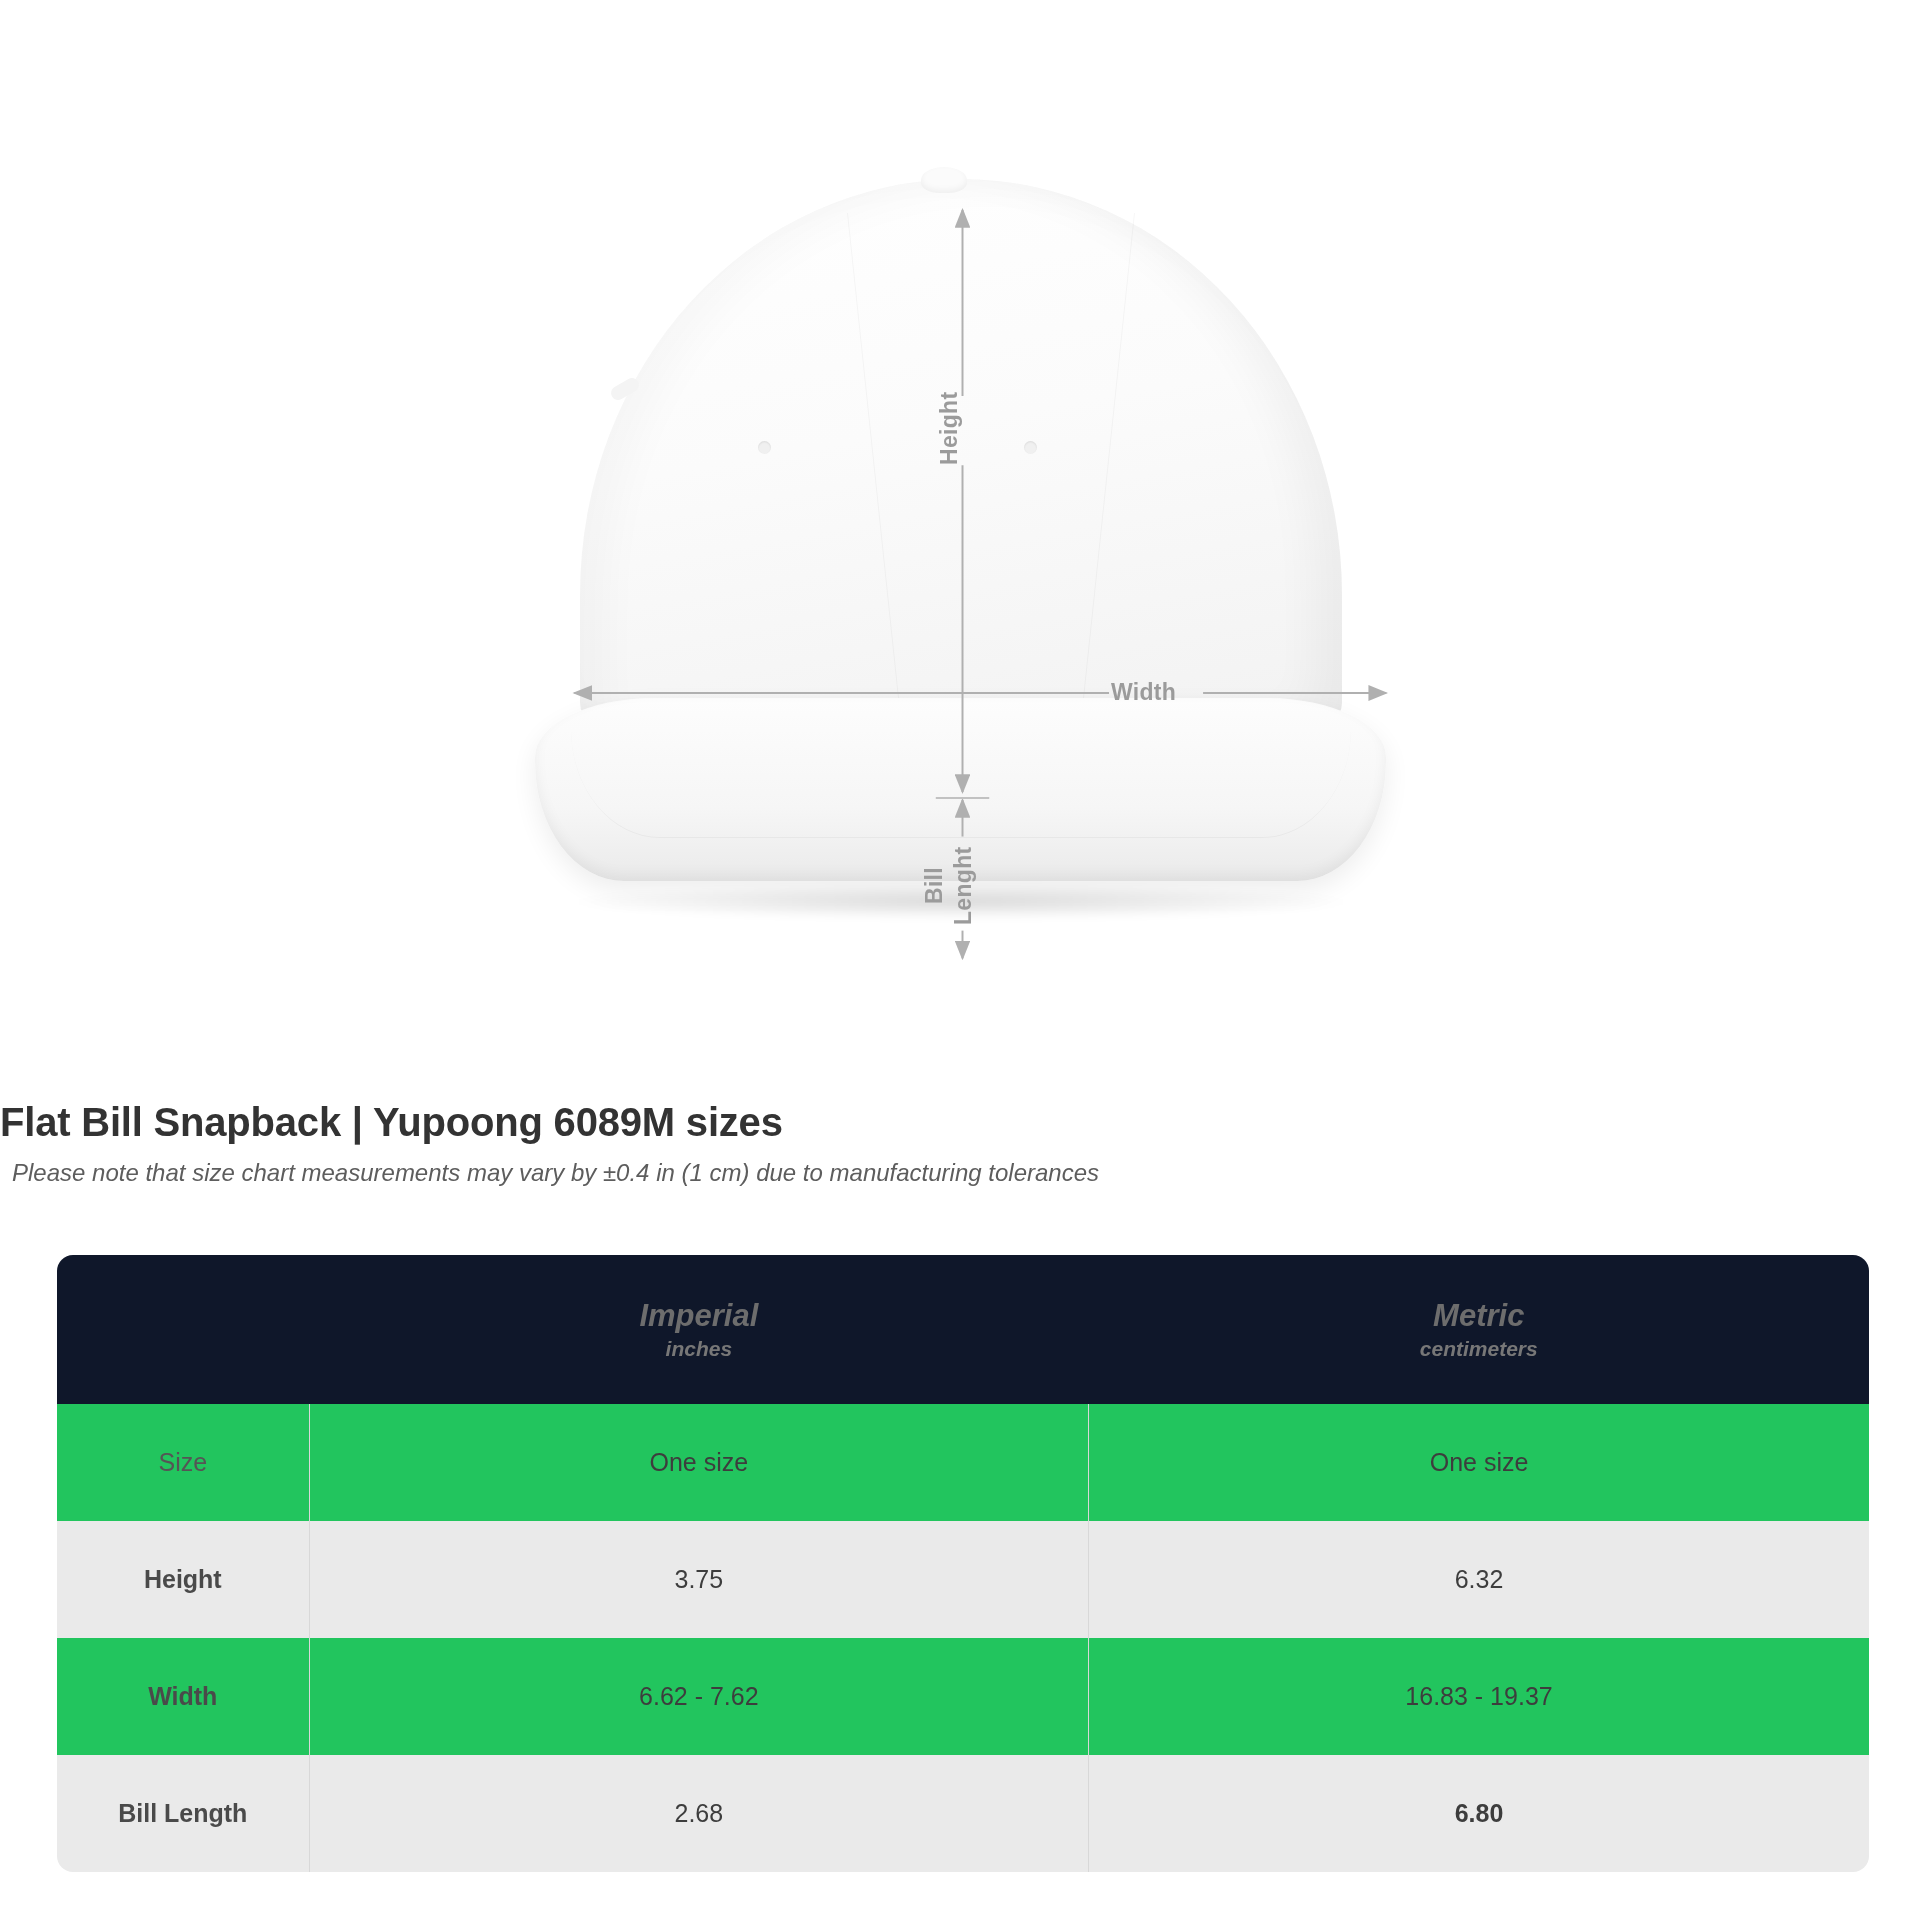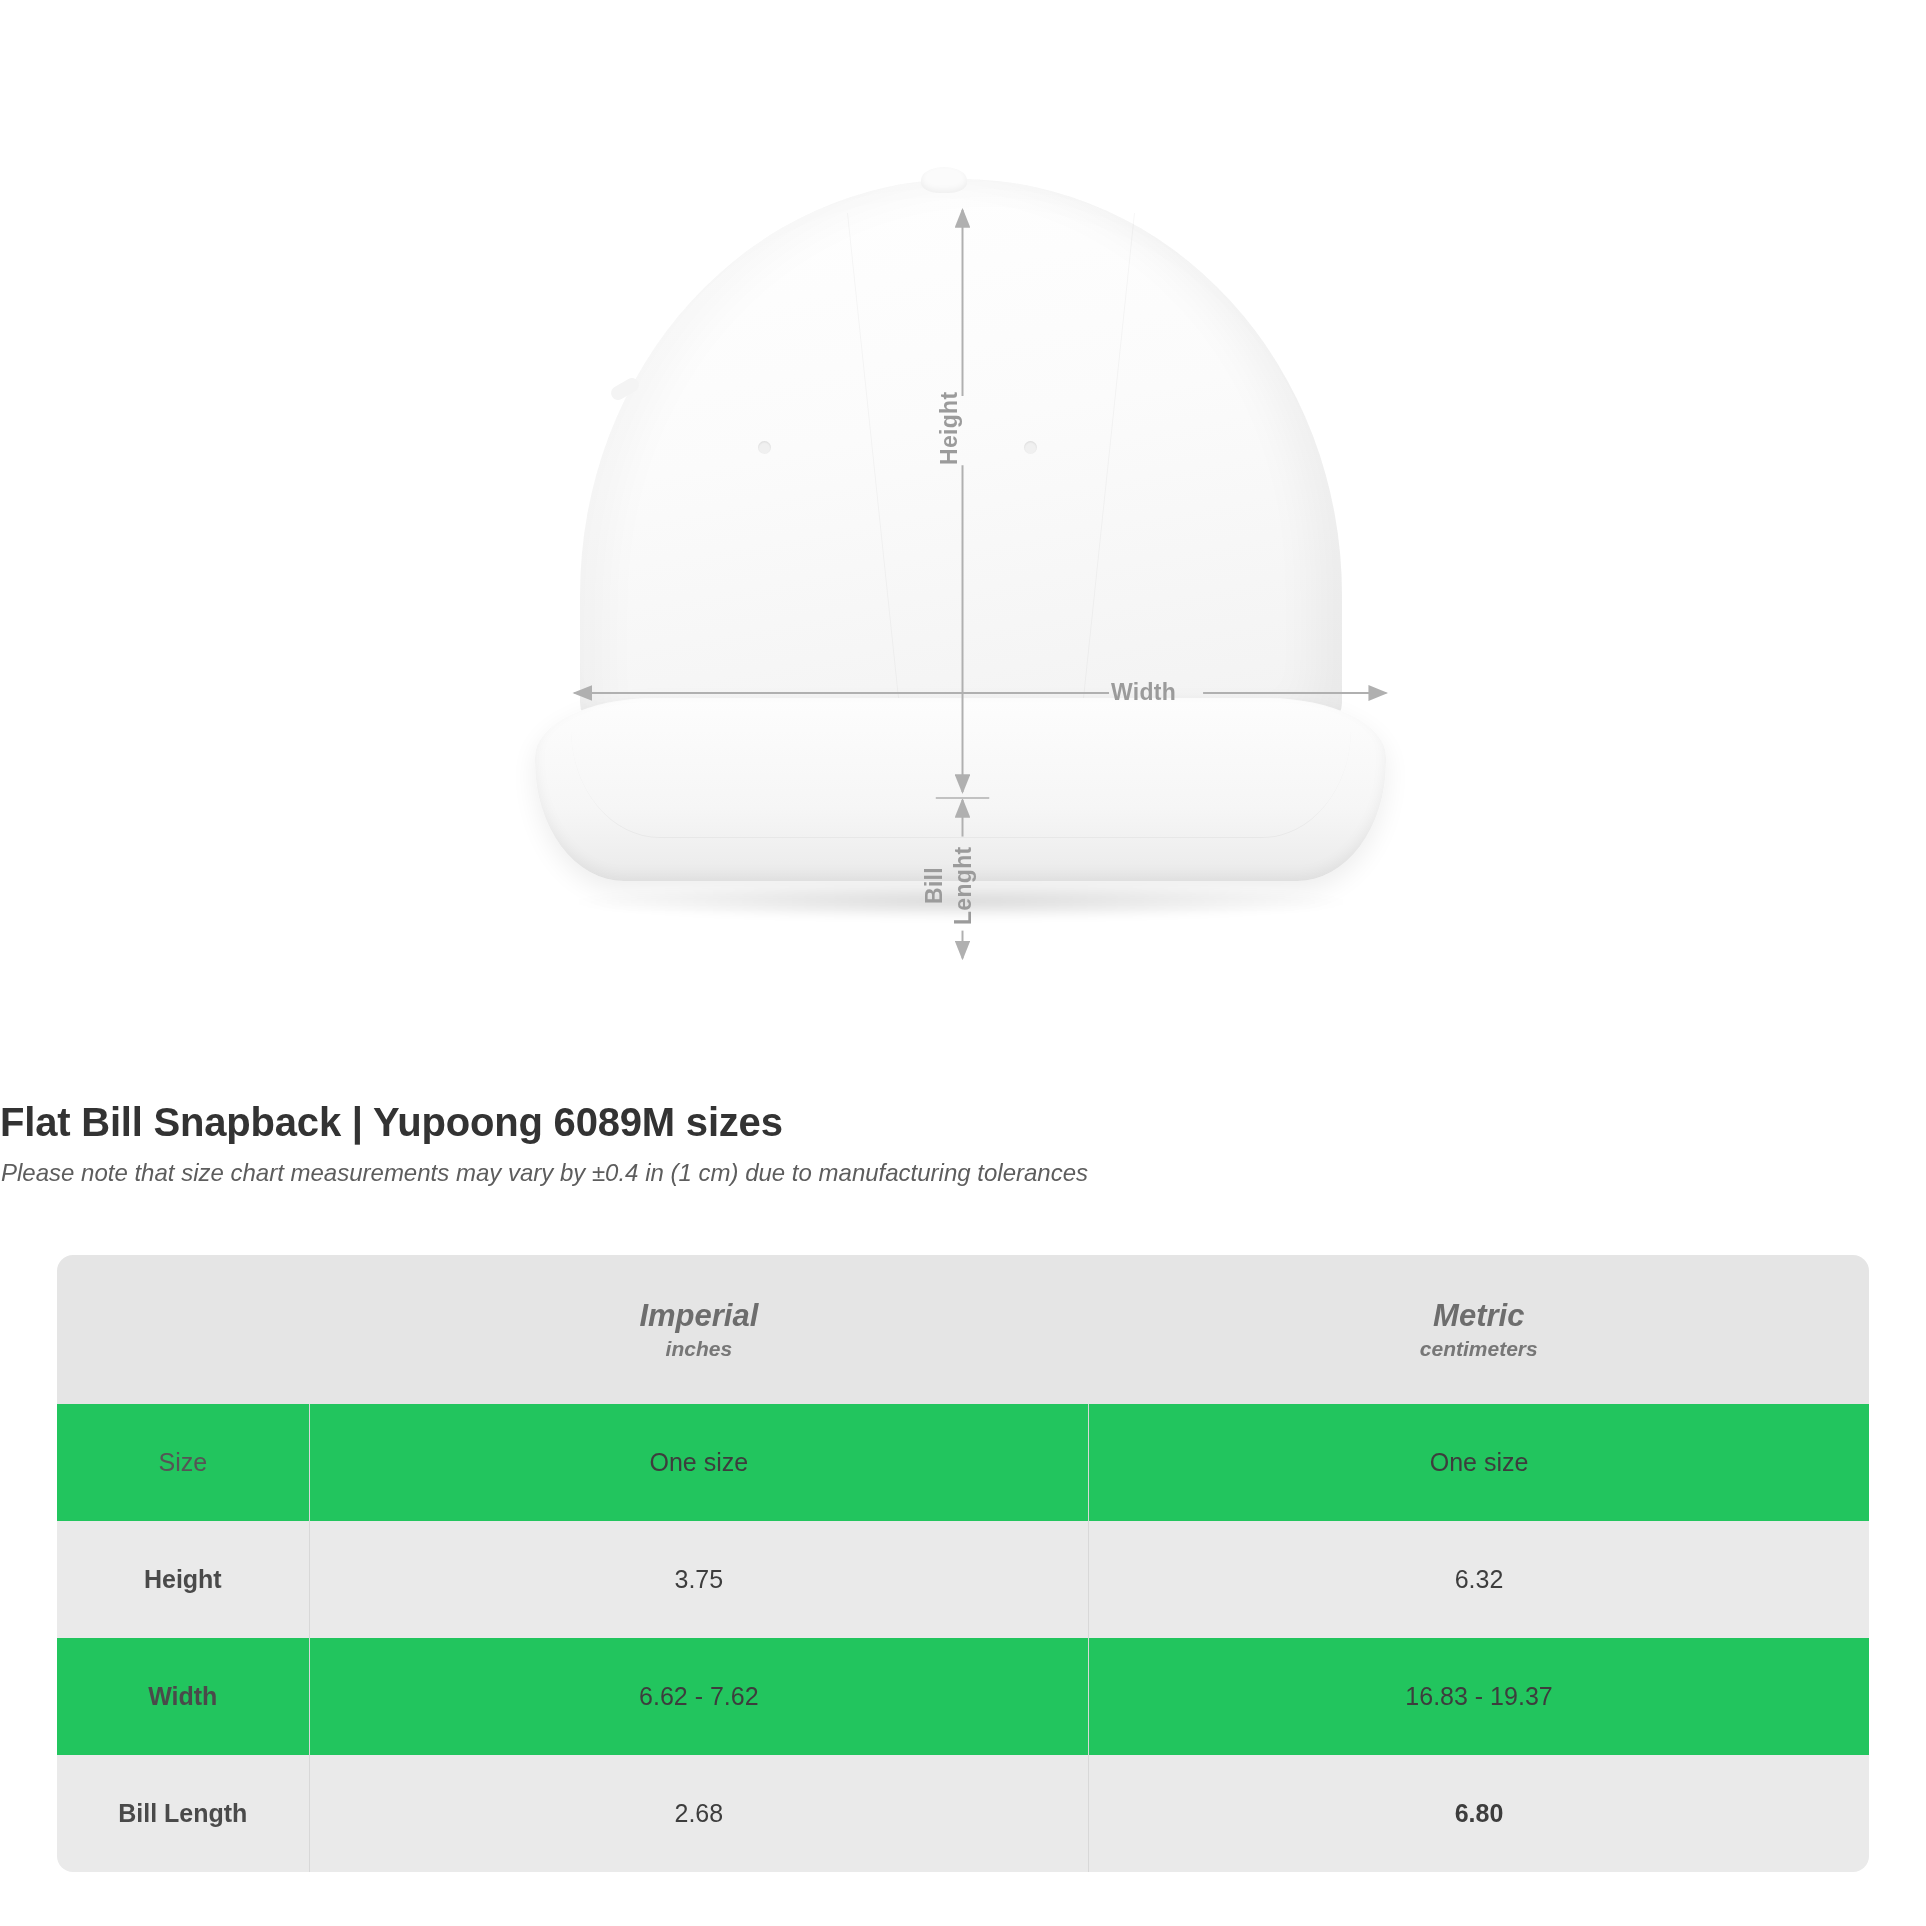--- a/index.html
+++ b/index.html
@@ -159,21 +159,21 @@
     font-size: 40px;
     font-weight: bold;
     color: #333333;
     margin: 0 0 14px 0;
     letter-spacing: -0.2px;
   }
   .chart-note {
     font-size: 24px;
     font-style: italic;
     color: #5d5d5d;
-    margin: 1px;
+    margin: 12px;
   }
 
   
   .table-wrap {
     position: absolute;
     left: 57px;
     top: 1255px;
     width: 1812px;
   }
   table.size-chart {
@@ -188,21 +188,21 @@
     vertical-align: middle;
   }
   .col-label  { width: 252px; }
   .col-imp    { width: 779px; }
   .col-met    { width: 780px; }
 
   thead tr {
     height: 149px;
   }
   thead th {
-    background: #e5e5e5;
+    background: #0f172a;
   }
   thead th.first  { border-top-left-radius: 16px;  border-bottom-left-radius: 0; }
   thead th.last   { border-top-right-radius: 16px; }
   .unit-title {
     font-size: 31px;
     font-weight: bold;
     font-style: italic;
     color: #6d6d6d;
     line-height: 1.15;
   }

